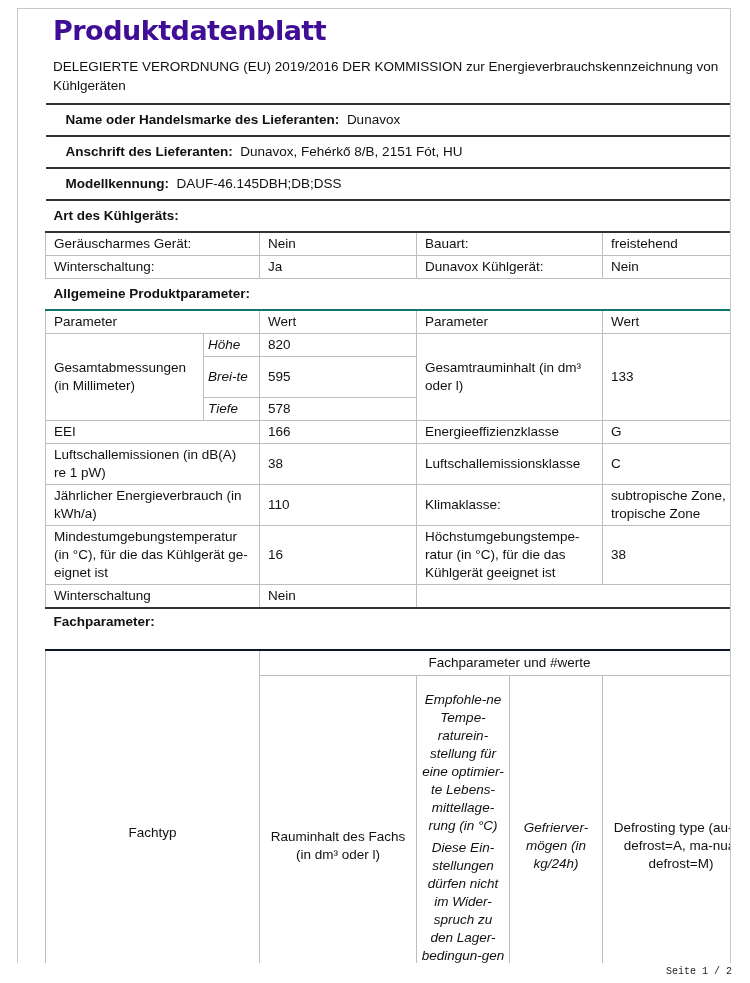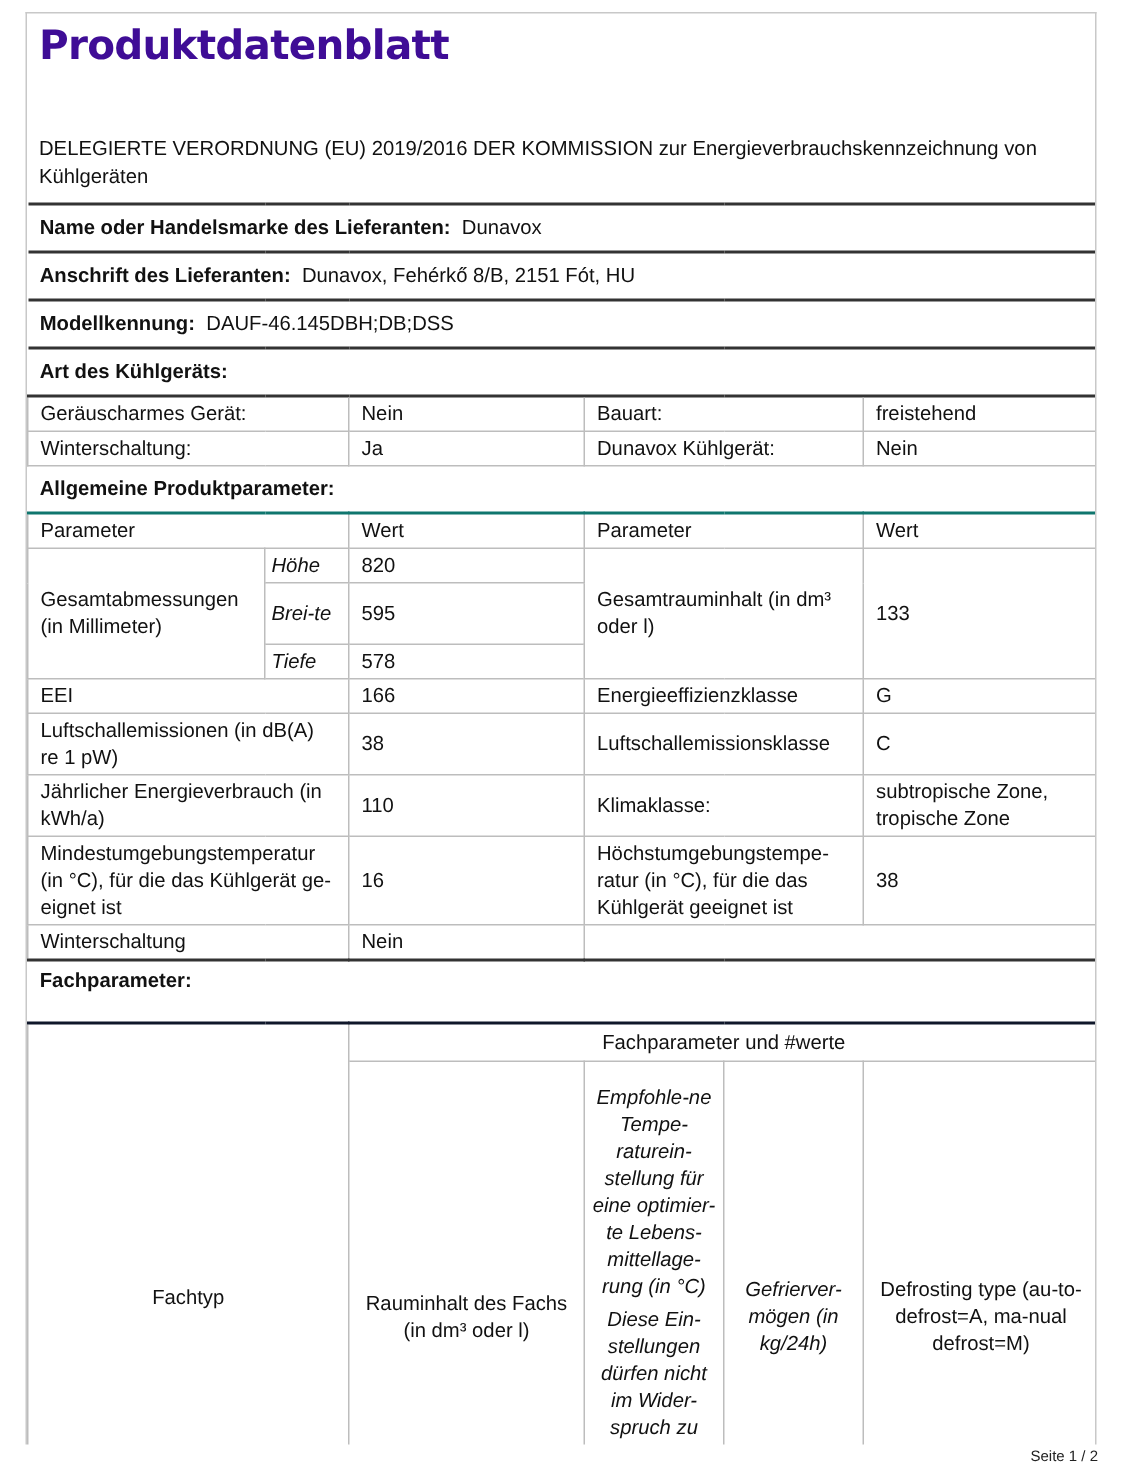--- a/index.html
+++ b/index.html
@@ -1,30 +1,30 @@
 <!DOCTYPE html>
 <html><head>
 <meta charset="utf-8">
 <style>
   html, body { margin:0; padding:0; background:#fff; }
   body { width:750px; height:983px; position:relative; overflow:hidden;
          font-family:"Liberation Sans", sans-serif; color:#111; }
   .sheet { position:absolute; left:17px; top:8px; width:714px; height:955px;
-           border:1px solid #c8c8c8; border-bottom:none; box-sizing:border-box; overflow:hidden; }
+           border:1px solid #c8c8c8; border-bottom:none; box-sizing:border-box; overflow:hidden;padding-left:27px; }
   .title { font-family:"DejaVu Sans", sans-serif; font-weight:bold; color:#3f0d96;
            font-size:27px; padding:2px 8px 0 8px; height:42px; line-height:40px; letter-spacing:-0.5px; }
-  .subtitle { font-size:13.5px; line-height:19px; padding:4px 8px 6px 8px; height:40px;margin-top:32px; }
+  .subtitle { font-size:13.5px; line-height:19px; padding:4px 8px 6px 8px; height:40px; }
   table { border-collapse:collapse; width:714px; table-layout:fixed; font-size:13.5px; }
   td { border:1px solid #bdbdbd; padding:2px 8px; vertical-align:middle; line-height:18px; }
   td.h { border-top:2px solid #333; }
   .section td { border-left:none; border-right:none; }
-  .bold { font-weight:bold; }
+  .bold { font-weight:bold;margin-left:12px; }
   .center { text-align:center; }
   .narrow { padding:2px 4px;font-style:italic; }
-  .footer { position:absolute; right:18px; top:966px; font-size:10px; color:#222; }
+  .footer { position:absolute; right:18px; top:966px; font-size:10px; color:#222;font-family:Liberation Mono, monospace; }
 </style>
 </head>
 <body>
 
 <div class="sheet">
   <div class="title">Produktdatenblatt</div>
   <div class="subtitle">DELEGIERTE VERORDNUNG (EU) 2019/2016 DER KOMMISSION zur Energieverbrauchskennzeichnung von Kühlgeräten</div>
 
   <table>
     <colgroup>

